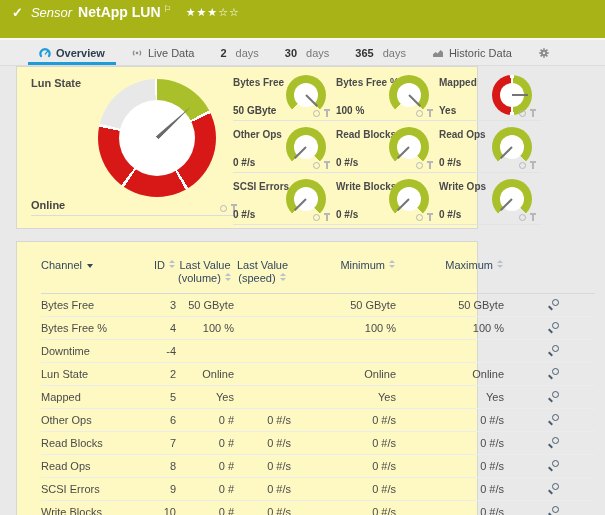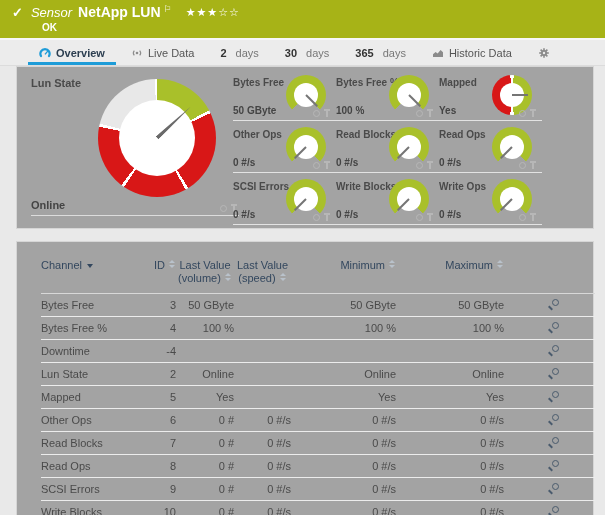--- a/index.html
+++ b/index.html
@@ -21,21 +21,21 @@
           display:flex;align-items:stretch;padding-left:26px}
   .tab{display:flex;align-items:center;gap:5px;padding:0 13px;font-size:11px;color:#555;position:relative;cursor:pointer;white-space:nowrap}
   .tab.active{color:#2c3e50;font-weight:bold}
   .tab.active::after{content:"";position:absolute;left:2px;right:2px;bottom:0;height:3px;background:var(--accent-blue,#1e9cd8)}
   .tab .num{font-weight:bold;color:#333}
   .tab .word{color:#777;margin-left:4px;font-weight:normal}
   .ticon{display:inline-flex;color:#8b8b8b}
   .ticon.blue{color:var(--accent-blue,#1e9cd8)}
 
   
-  .panel{position:absolute;left:16px;width:578px;background:#a3a3a3;border:1px solid #d6d6d6;box-sizing:border-box}
+  .panel{position:absolute;left:16px;width:462px;background:#fef9c3;border:1px solid #d6d6d6;box-sizing:border-box}
   #gauges-panel{top:66px;height:163px}
   #table-panel{top:241px;height:281px}
 
   
   .main-title{position:absolute;left:14px;top:10px;font-size:11px;font-weight:bold;color:#4a4a4a}
   .big-gauge{position:absolute;left:81px;top:12px;width:118px;height:118px}
   .big-ring{width:118px;height:118px;border-radius:50%;
     background:conic-gradient(var(--gauge-green,#a9c02a) 0deg 62deg,#fff 62deg 65deg,
       var(--gauge-red,#d81717) 65deg 148deg,#fff 148deg 151deg,
       var(--gauge-red,#d81717) 151deg 214deg,#fff 214deg 217deg,
@@ -92,21 +92,20 @@
 <body>
 
 <div class="banner">
   <div class="banner-row1">
     <span class="check">✓</span>
     <span class="kind">Sensor</span>
     <span class="btitle">NetApp LUN</span>
     <span class="flag">⚐</span>
     <span class="stars">★★★☆☆</span>
   </div>
-  <div class="bstatus">OK</div>
 </div>
 
 <div class="tabbar">
   <div class="tab active">
     <span class="ticon blue">
       <svg width="12" height="12" viewBox="0 0 12 12">
           <path d="M2 9 A4.6 4.6 0 1 1 10 9" fill="none" stroke="currentColor" stroke-width="2.2" stroke-linecap="round"></path>
           <line x1="6" y1="7.4" x2="9.2" y2="3.6" stroke="currentColor" stroke-width="1.4"></line>
         </svg>
     </span>

